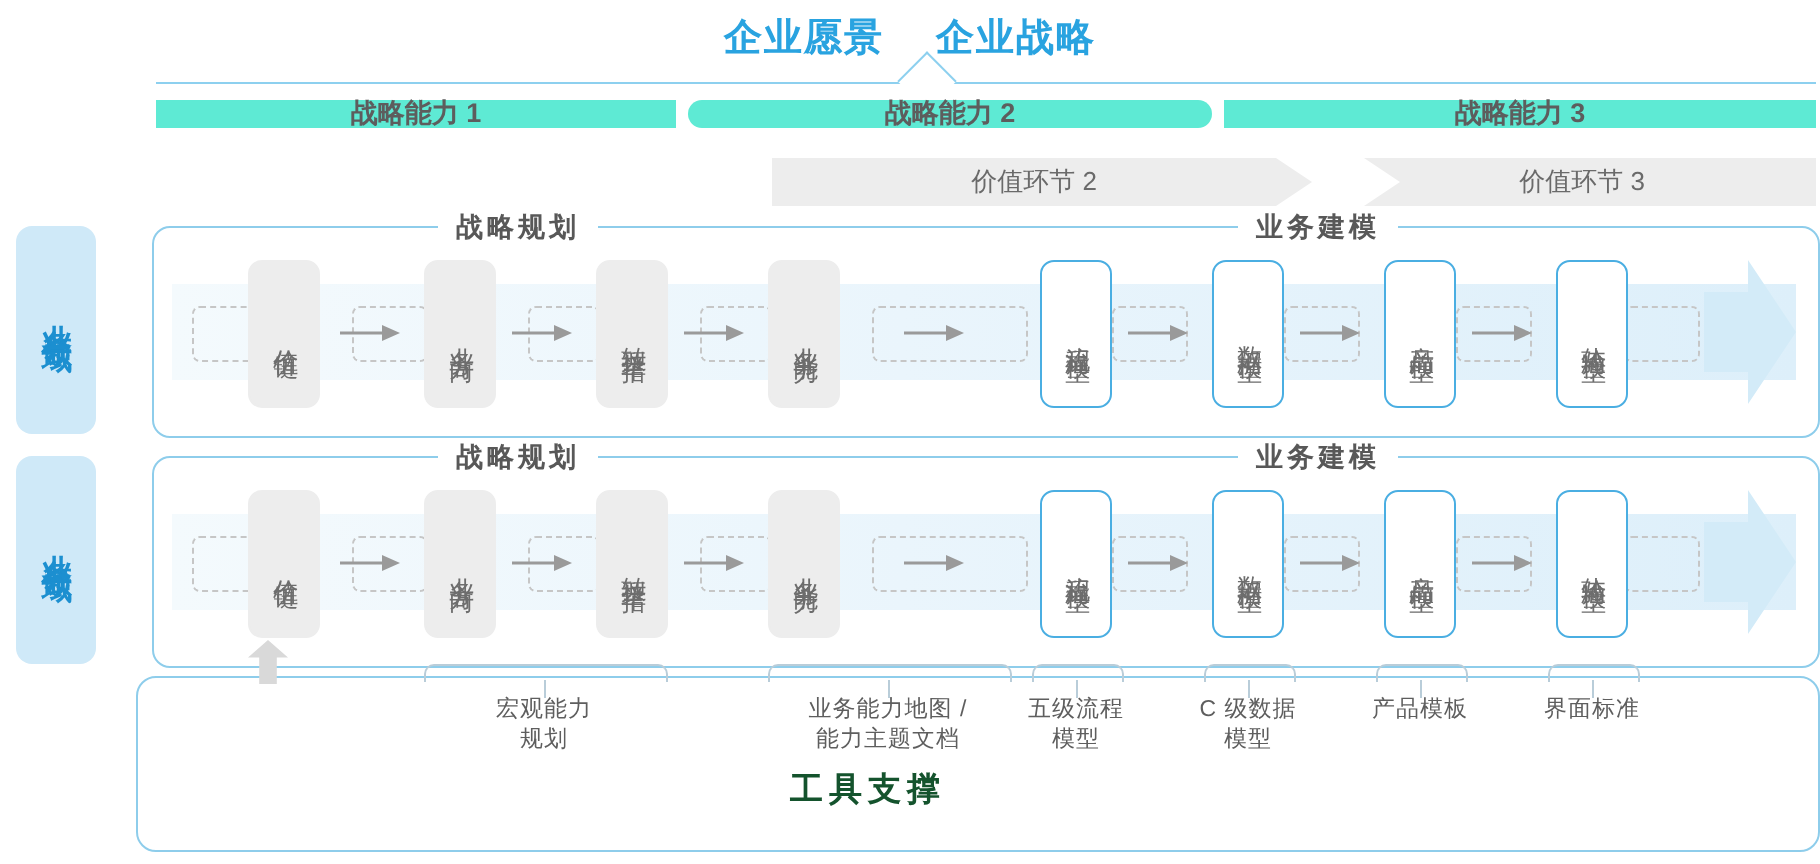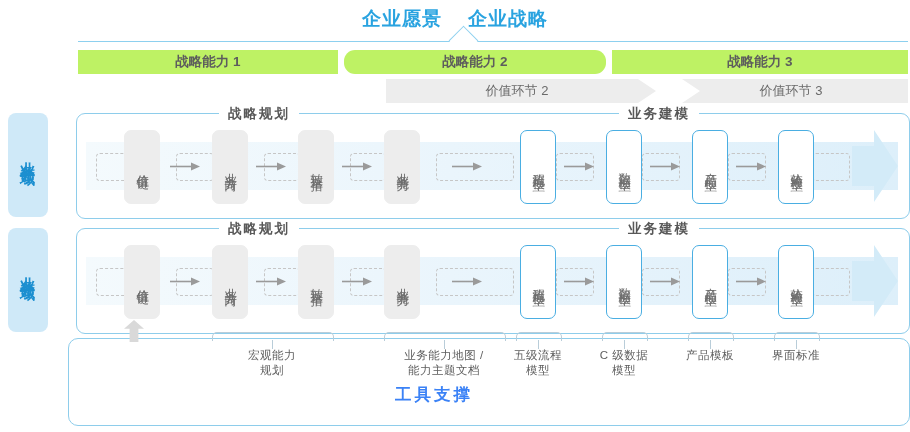--- a/index.html
+++ b/index.html
@@ -35,21 +35,21 @@
   .caret-peak{
     left:453px;top:30px;width:20px;height:20px;
     border-left:1px solid #8dd0ef;border-top:1px solid #8dd0ef;
     transform:rotate(45deg);
     background:#fff;
   }
   .caret-mask{left:440px;top:42px;width:46px;height:6px;background:#fff;}
 
   
   .cap{
-    height:24px;background:#bef264;color:#5d5d5d;
+    height:14px;background:#5eead4;color:#5d5d5d;
     font-size:13.5px;font-weight:bold;
     display:flex;align-items:center;justify-content:center;
     top:50px;
   }
   .cap1{left:78px;width:260px;}
   .cap2{left:344px;width:262px;border-radius:11px;}
   .cap3{left:612px;width:296px;}
 
   
   .vl{
@@ -142,21 +142,21 @@
   .sarrow{width:30px;height:9px;}
   .sarrow svg{display:block;}
 
   
   .tool-panel{
     left:68px;top:338px;width:840px;height:86px;
     border:1px solid #8ecdeb;border-radius:10px;
   }
   .tool-title{
     left:0;top:384px;width:910px;text-align:center;
-    color:#3b82f6;font-weight:bold;font-size:16.5px;letter-spacing:3px;
+    color:#14532d;font-weight:bold;font-size:16.5px;letter-spacing:3px;
   }
   .tool-title span{margin-left:-42px;}
 
   
   .toolbox{
     left:92px;top:340px;width:100px;height:44px;
     border:1px solid #8ecdeb;border-radius:7px;background:#fff;
     display:flex;align-items:center;justify-content:center;
     color:#5a5a5a;font-size:11.5px;line-height:1.28;text-align:center;
     letter-spacing:1px;

